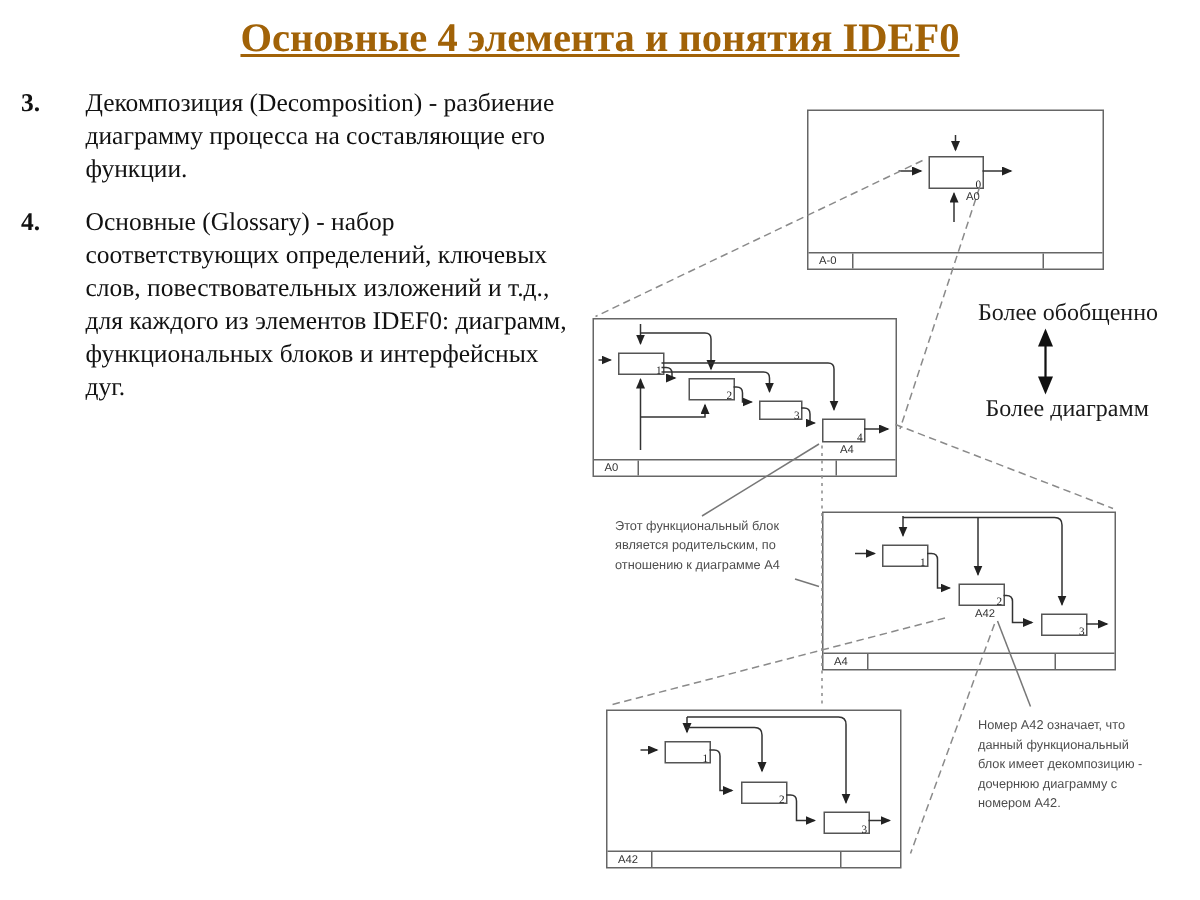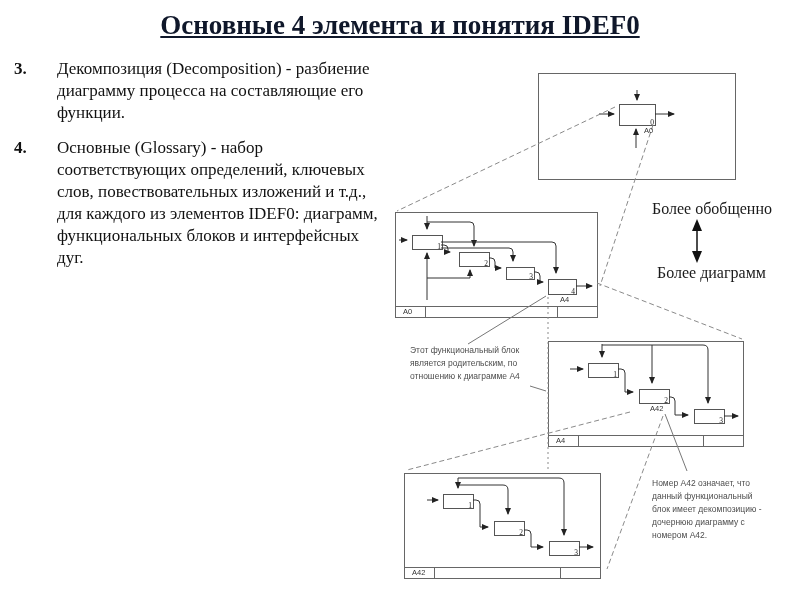--- a/index.html
+++ b/index.html
@@ -1,20 +1,20 @@
 <!DOCTYPE html>
 <html><head>
 <meta charset="utf-8">
 <style>
   html,body{margin:0;padding:0;background:#888;}
   #slide{position:relative;width:800px;height:600px;background:#ffffff;overflow:hidden;
          font-family:"Liberation Serif",serif;}
   
   #title{position:absolute;left:0;top:10px;width:100%;text-align:center;
-         font-size:27px;font-weight:bold;color:#0f172a;text-decoration:underline;}
+         font-size:27px;font-weight:bold;color:#a16207;text-decoration:underline;}
   
   #list{position:absolute;left:14px;top:58px;width:374px;color:#111;}
   .li{display:flex;margin-bottom:13px;}
   .li .num{width:43px;font-weight:bold;font-size:17px;line-height:22px;flex:none;}
   .li .txt{font-size:17px;line-height:22px;}
   .li .lead{font-weight:normal;}
   
   .frame{position:absolute;border:1px solid #666;background:#fff;box-sizing:border-box;}
   .bar{position:absolute;left:0;right:0;bottom:0;height:11px;border-top:1px solid #666;display:flex;box-sizing:border-box;}
   .bar .c1{width:30px;border-right:1px solid #666;font-size:7.5px;line-height:10px;padding-left:7px;color:#333;box-sizing:border-box;
@@ -51,20 +51,25 @@
     </div>
     <div class="li">
       <div class="num">4.</div>
       <div class="txt"><span class="lead">Основные (Glossary)</span><span> - набор соответствующих определений, ключевых слов, повествовательных изложений и т.д., для каждого из элементов IDEF0: диаграмм, функциональных блоков и интерфейсных дуг.</span></div>
     </div>
   </div>
 
   <div class="frame" style="left:538px;top:73px;width:198px;height:107px;">
     <div class="block" style="left:80px;top:30px;width:37px;height:22px;">
       <span class="bnum">0</span>
+    </div>
+    <div class="bar">
+      <div class="c1">A-0</div>
+      <div class="c2"></div>
+      <div class="c3"></div>
     </div>
   </div>
 
   <div class="frame" style="left:395px;top:212px;width:203px;height:106px;">
     <div class="block" style="left:16px;top:22px;width:31px;height:15px;">
       <span class="bnum">1</span>
       </div>
     <div class="block" style="left:63px;top:39px;width:31px;height:15px;">
       <span class="bnum">2</span>
       </div>

